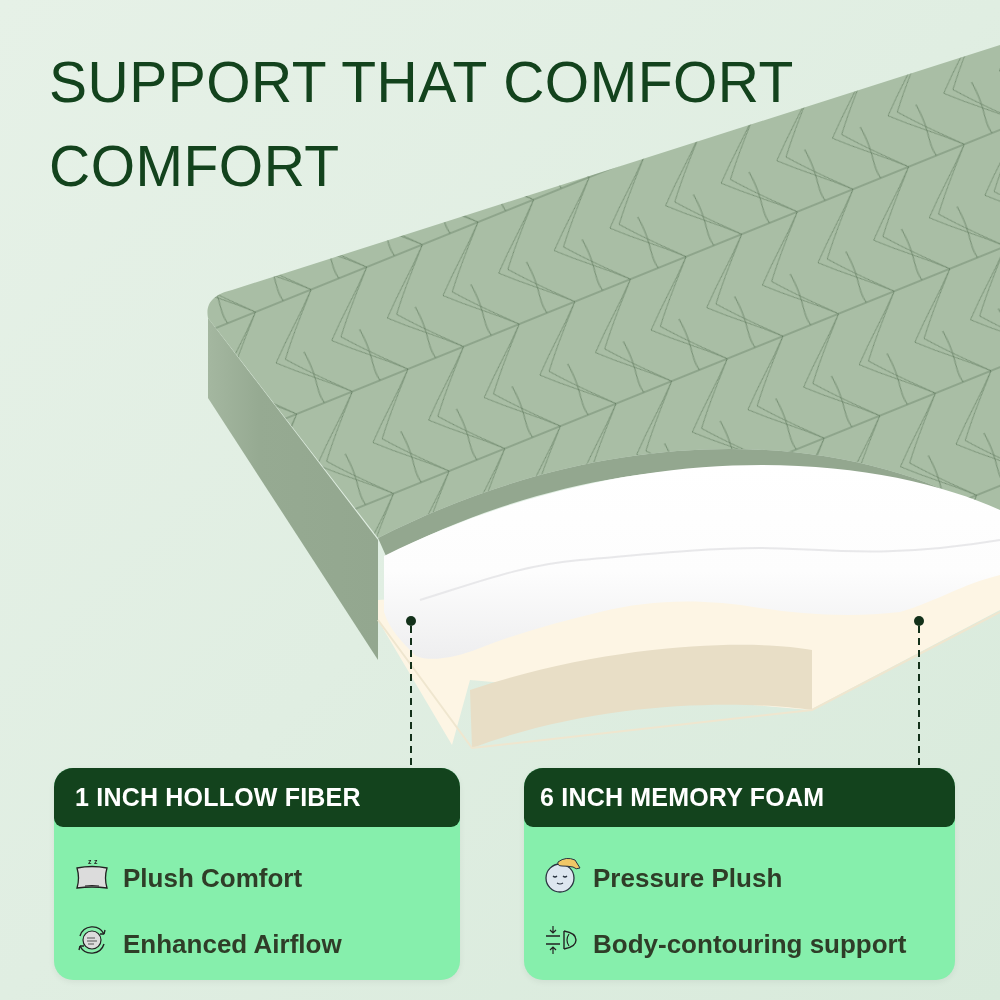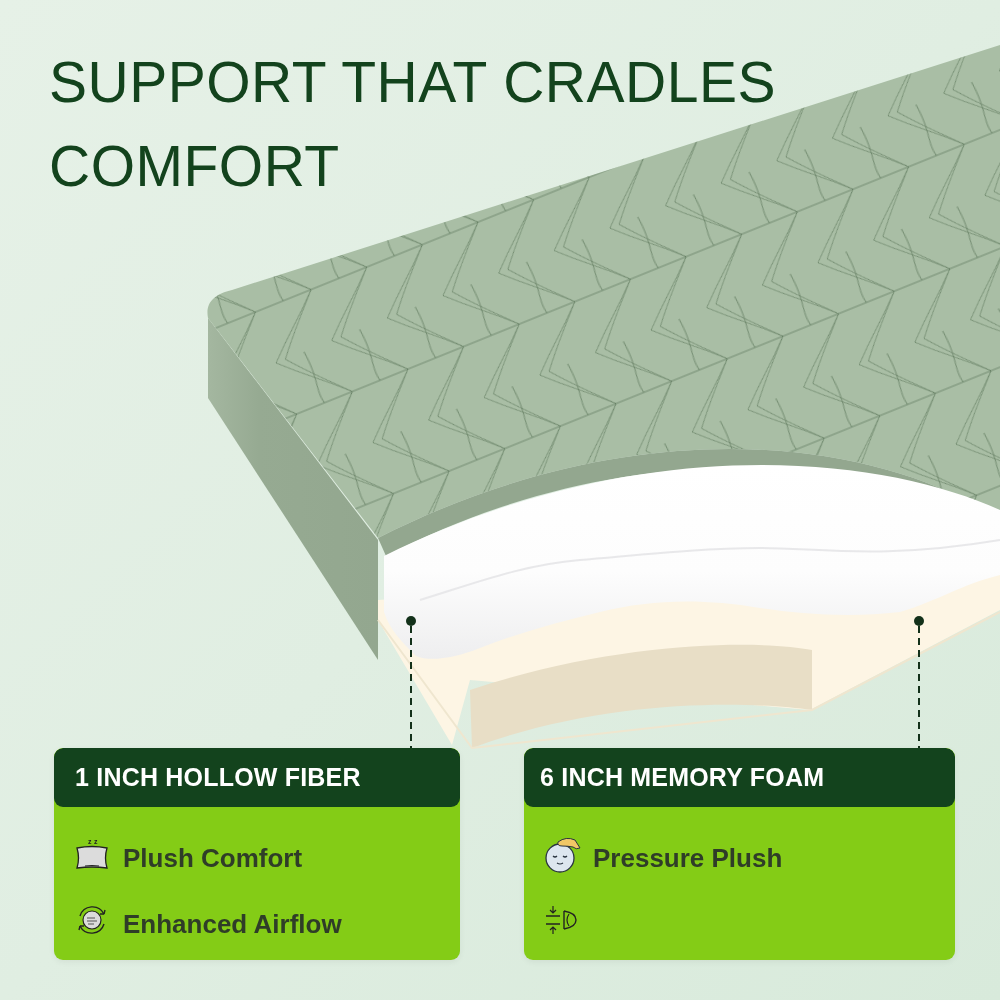--- a/index.html
+++ b/index.html
@@ -9,21 +9,21 @@
     font-family: "Liberation Sans", sans-serif;
   }
   .headline {
     position: absolute; left: 49px; top: 40px; margin: 0;
     font-family: "Liberation Sans", sans-serif; font-weight: 400;
     font-size: 57px; line-height: 84px; color: #13431d; letter-spacing: 0.5px;
   }
   .headline span { display: block; }
   svg.scene { position: absolute; left: 0; top: 0; }
   .card {
-    position: absolute; top: 748px; background: #84cc16; border-radius: 9px;
+    position: absolute; top: 768px; background: #86efac; border-radius: 19px;
     box-shadow: 0 2px 6px rgba(0,0,0,0.06); overflow: hidden;
   }
   .card-left { left: 54px; width: 406px; height: 212px; }
   .card-right { left: 524px; width: 431px; height: 212px; }
   .card-head {
     height: 59px; background: #13431d; border-radius: 9px;
     color: #ffffff; font-weight: 700; font-size: 25px;
     display: flex; align-items: center; padding-left: 21px; letter-spacing: 0.2px;
   }
   .card-right .card-head { padding-left: 16px; }
@@ -32,21 +32,21 @@
     font-weight: 700; font-size: 26px; color: #2f3d28;
   }
   .feature .ico { width: 40px; height: 40px; margin-right: 11px; display: flex; align-items: center; justify-content: center; }
   .f1 { top: 86px; }
   .f2 { top: 152px; }
 </style>
 </head>
 <body>
 
 <h1 class="headline">
-  <span>SUPPORT THAT CRADLES</span>
+  <span>SUPPORT THAT COMFORT</span>
   <span>COMFORT</span>
 </h1>
 
 <svg class="scene" width="1000" height="1000" viewBox="0 0 1000 1000">
   <defs>
     <pattern id="leaf" width="120" height="110" patternUnits="userSpaceOnUse" patternTransform="rotate(-22)">
       <g fill="none" stroke="#4e6a4c" stroke-width="0.8" opacity="0.75">
         <path d="M0 55 L120 55"></path>
         <path d="M0 0 C20 20 40 35 60 55"></path>
         <path d="M10 0 C28 22 44 38 60 55"></path>
@@ -141,14 +141,15 @@
   <div class="feature f2">
     <span class="ico">
       <svg width="36" height="36" viewBox="0 0 36 36">
         <path d="M2 14 h14 M2 22 h14" stroke="#222" stroke-width="1.4"></path>
         <path d="M9 4 v7 M6 8 l3 3 l3 -3" fill="none" stroke="#222" stroke-width="1.2"></path>
         <path d="M9 32 v-7 M6 28 l3 -3 l3 3" fill="none" stroke="#222" stroke-width="1.2"></path>
         <path d="M20 9 v18 M20 9 q12 2 12 9 q0 7 -12 9" fill="none" stroke="#222" stroke-width="1.4"></path>
         <path d="M25 12 q-4 6 0 12" fill="none" stroke="#222" stroke-width="1.2"></path>
       </svg>
     </span>
+    <span>Body-contouring support</span>
   </div>
 </div>
 
 </body></html>

